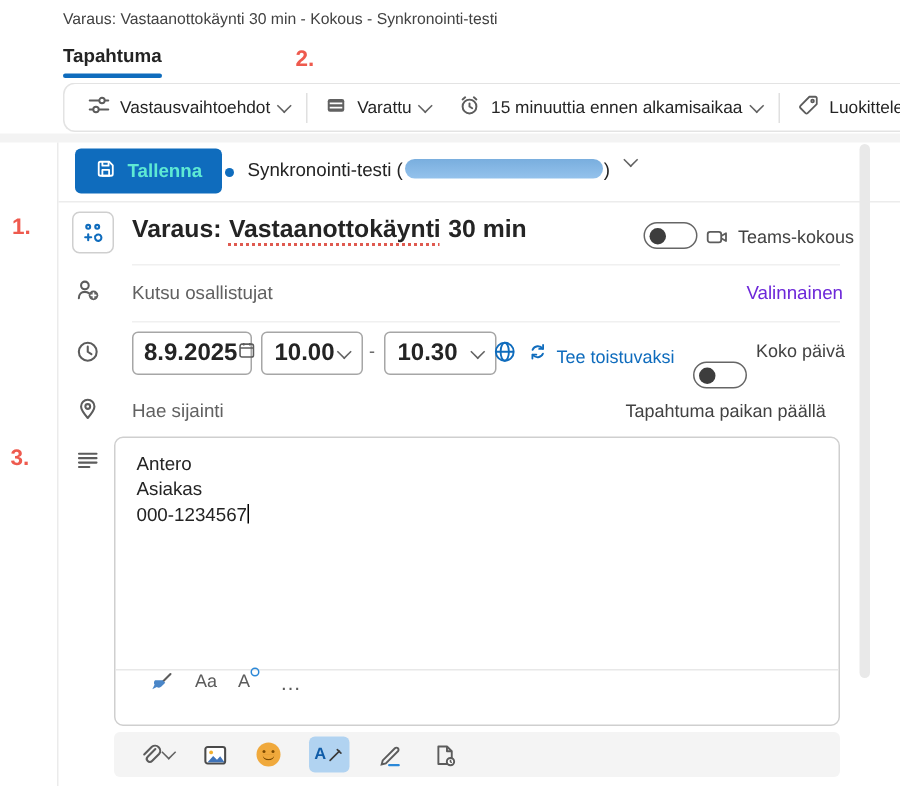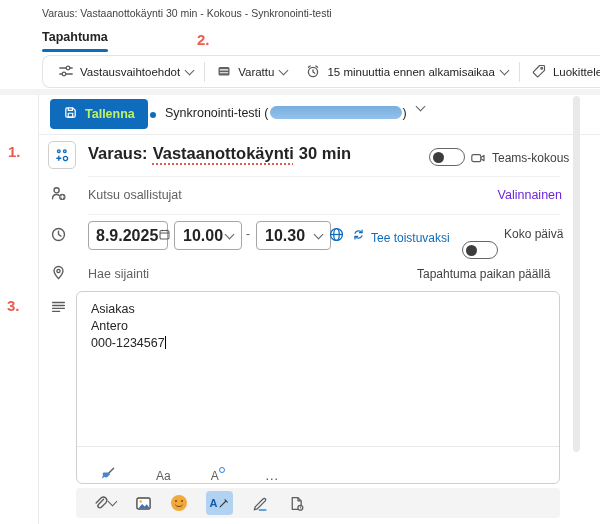--- a/index.html
+++ b/index.html
@@ -23,21 +23,21 @@
   
   .ribbon{left:42px;top:55px;width:558px;height:33px;background:#fff;border:1px solid #e3e3e3;border-right:none;border-radius:8px 0 0 8px;display:flex;align-items:center;padding-left:6px;box-sizing:border-box;overflow:hidden;white-space:nowrap;}
   .rb-item{display:flex;align-items:center;gap:6px;padding:0 9px;font-size:11.5px;color:#242424;cursor:pointer;flex:none;}
   .rb-sep{width:1px;height:20px;background:#e0e0e0;margin:0 2px;flex:none;}
   .chev{display:inline-block;width:6px;height:6px;border-right:1.3px solid #616161;border-bottom:1.3px solid #616161;transform:rotate(45deg);margin-top:-3px;}
 
   .band{left:0;top:89px;width:600px;height:6px;background:#f3f3f3;}
   .vline{left:38px;top:95px;width:1px;height:429px;background:#ebebeb;}
 
   
-  .save-btn{left:50px;top:99px;height:30px;padding:0 13px;background:#0f6cbd;border-radius:4px;display:flex;align-items:center;gap:7px;color:#bef264;font-size:12.5px;font-weight:600;cursor:pointer;}
+  .save-btn{left:50px;top:99px;height:30px;padding:0 13px;background:#0f6cbd;border-radius:4px;display:flex;align-items:center;gap:7px;color:#5eead4;font-size:12.5px;font-weight:600;cursor:pointer;}
   .unsaved-dot{left:150px;top:112px;width:6px;height:6px;border-radius:50%;background:#0f6cbd;}
   .cal-row{left:165px;top:106px;display:flex;align-items:flex-start;font-size:12.5px;color:#242424;cursor:pointer;}
   .redact{display:inline-block;width:132px;height:13px;border-radius:7px;background:linear-gradient(180deg,#79aede,#94c2ec);margin:0 1px;}
   .hline{height:1px;background:#ececec;}
 
   
   .evticon-btn{left:48px;top:141px;width:28px;height:28px;border:1px solid #cfcfcf;border-radius:5px;background:#fff;display:flex;align-items:center;justify-content:center;cursor:pointer;box-sizing:border-box;}
   .ev-title{left:88px;top:144px;font-size:16.5px;font-weight:600;color:#242424;cursor:text;white-space:nowrap;}
   .ev-title .seg{margin-right:5px;}
   .misspell{text-decoration:underline dotted #df5a50 2px;text-underline-offset:4px;}
@@ -70,21 +70,21 @@
   .loc-icon{left:50px;top:264px;}
   .loc-ph{left:88px;top:267px;font-size:12.5px;color:#616161;cursor:text;}
   .inperson-toggle{left:375px;top:263px;}
   .inperson-label{left:417px;top:267px;font-size:12px;color:#424242;}
 
   
   .desc-icon{left:50px;top:298px;}
   .bodybox{left:76px;top:291px;width:484px;height:193px;border:1px solid #cfcfcf;border-radius:6px;background:#fff;box-sizing:border-box;cursor:text;}
   .bodytext{position:absolute;left:14px;top:9px;font-size:12.5px;line-height:17px;color:#242424;}
   .caret{display:inline-block;width:1px;height:13px;background:#000;vertical-align:-2px;}
-  .fmtbar{position:absolute;left:0;right:0;bottom:0;height:36px;border-top:1px solid #e8e8e8;display:flex;align-items:flex-end;padding-left:22px;gap:40px;color:#5c5c5c;}
+  .fmtbar{position:absolute;left:0;right:0;bottom:0;height:36px;border-top:1px solid #e8e8e8;display:flex;align-items:flex-start;padding-left:22px;gap:14px;color:#5c5c5c;}
   .fmt-item{display:flex;align-items:center;cursor:pointer;}
   .font-ic{font-size:12px;color:#5c5c5c;}
   .size-ic{font-size:12px;color:#5c5c5c;position:relative;padding-right:6px;}
   .size-ic::after{content:"";position:absolute;right:0;top:-2px;width:4px;height:4px;border:1.2px solid #2b88d8;border-radius:50%;}
   .more-ic{font-size:14px;letter-spacing:1px;color:#5c5c5c;}
 
   
   .attachbar{left:76px;top:488px;width:484px;height:30px;background:#f4f4f4;border-radius:4px;display:flex;align-items:center;padding-left:16px;gap:19px;box-sizing:border-box;}
   .at-item{display:flex;align-items:center;cursor:pointer;}
   .smiley{width:16px;height:16px;border-radius:50%;background:#f0a93c;position:relative;}
@@ -272,22 +272,22 @@
   <div class="abs toggle inperson-toggle"></div>
   <div class="abs inperson-label">Tapahtuma paikan päällä</div>
 
   <div class="abs desc-icon">
     <svg width="17" height="17" viewBox="0 0 16 16" fill="none" stroke="#5c5c5c" stroke-width="1.3" stroke-linecap="round">
         <path d="M2.5 4.2 h11 M2.5 7 h11 M2.5 9.8 h11 M2.5 12.6 h6.5"></path>
       </svg>
   </div>
   <div class="abs bodybox">
     <div class="bodytext">
+      <div>Antero</div>
       <div>Asiakas</div>
-      <div>Antero</div>
       <div><span>000-1234567</span><span class="caret"></span></div>
     </div>
     <div class="fmtbar">
       <span class="fmt-item">
         <svg width="17" height="17" viewBox="0 0 16 16">
             <path d="M13.8 2.2 L8.6 7.4" stroke="#5c5c5c" stroke-width="1.3" stroke-linecap="round"></path>
             <path d="M8.9 6.1 l1.6 1.6 -2.4 2.4 c-.8.8 -2 .9 -2.9.2 l-2.8 1.5 1.4 -2.9 c-.6-.9-.5-2 .3-2.8 Z" fill="#4a86c8"></path>
           </svg>
       </span>
       <span class="fmt-item font-ic">Aa</span>

